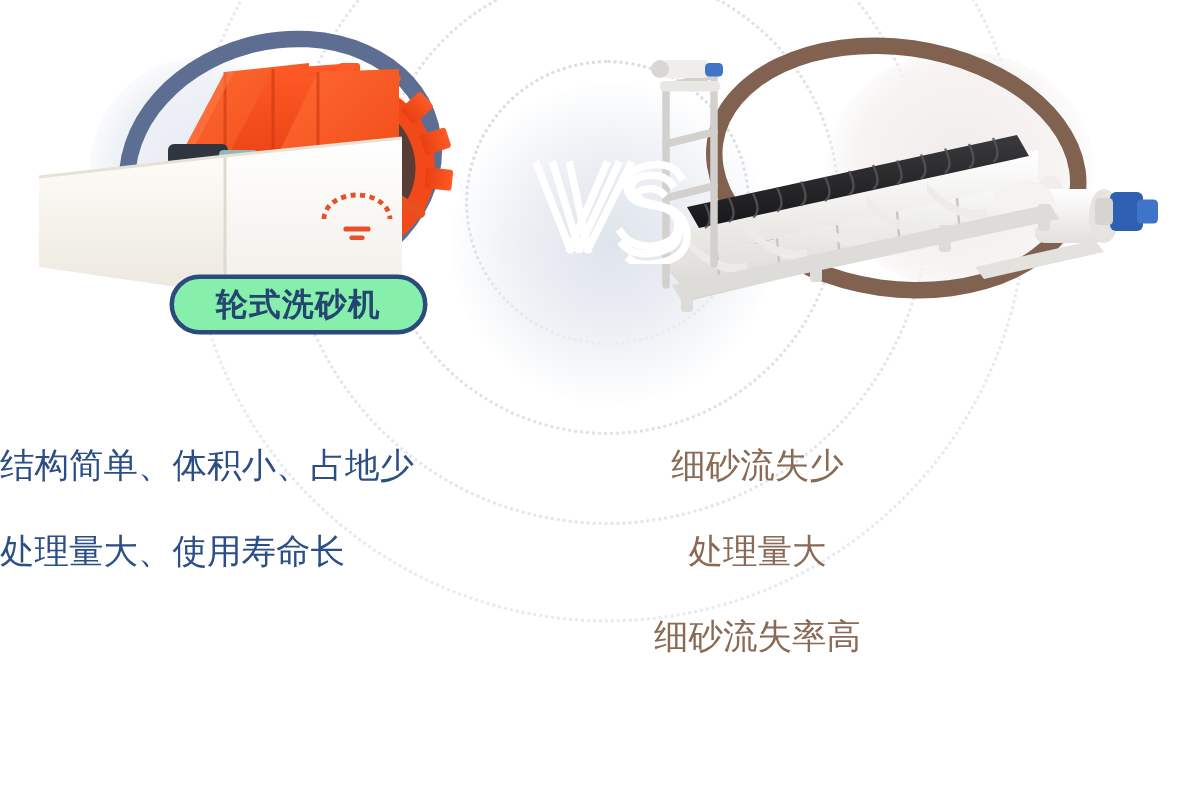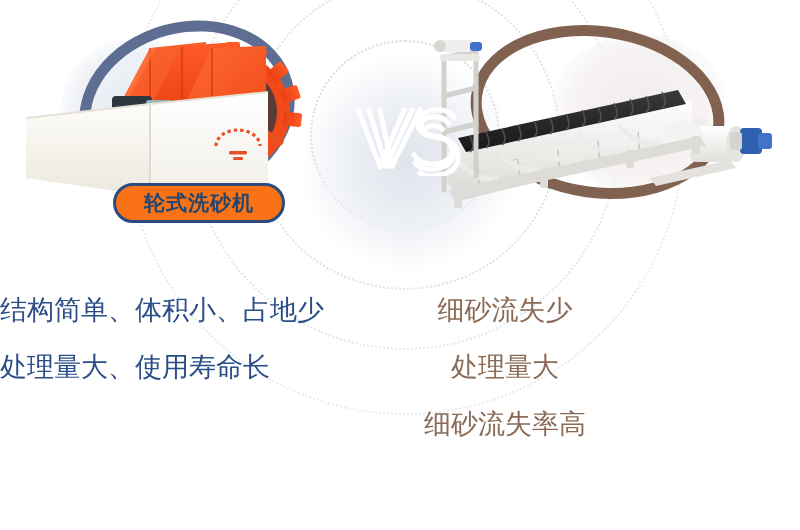--- a/index.html
+++ b/index.html
@@ -92,21 +92,21 @@
   .machine { position: absolute; left: 0; top: 0; width: 400px; height: 240px; }
   .machine svg { display: block; width: 400px; height: 240px; }
 
   
   .pill {
     position: absolute;
     top: 183px;
     width: 172px;
     height: 40px;
     border-radius: 22px;
-    background: #f97316;
+    background: #86efac;
     display: flex;
     align-items: center;
     justify-content: center;
     font-size: 21px;
     font-weight: bold;
     letter-spacing: 1px;
     white-space: nowrap;
   }
   .pill.left  { left: 113px; border: 3px solid #2b4a7d; color: #24456f; }
 
@@ -116,21 +116,21 @@
     top: 282px;
     width: 400px;
   }
   .features.left  { left: 0;     color: #2b4e86; }
   .features.right { left: 400px; color: #8a6a55; }
 
   .feature-row {
     height: 57px;
     line-height: 57px;
     text-align: center;
-    font-size: 27px;
+    font-size: 23px;
     white-space: nowrap;
   }
   .features.left .feature-row  { padding-right: 200px; }
   .features.right .feature-row { padding-right: 190px; }
 </style>
 </head>
 <body>
 
 <div id="stage">
 

